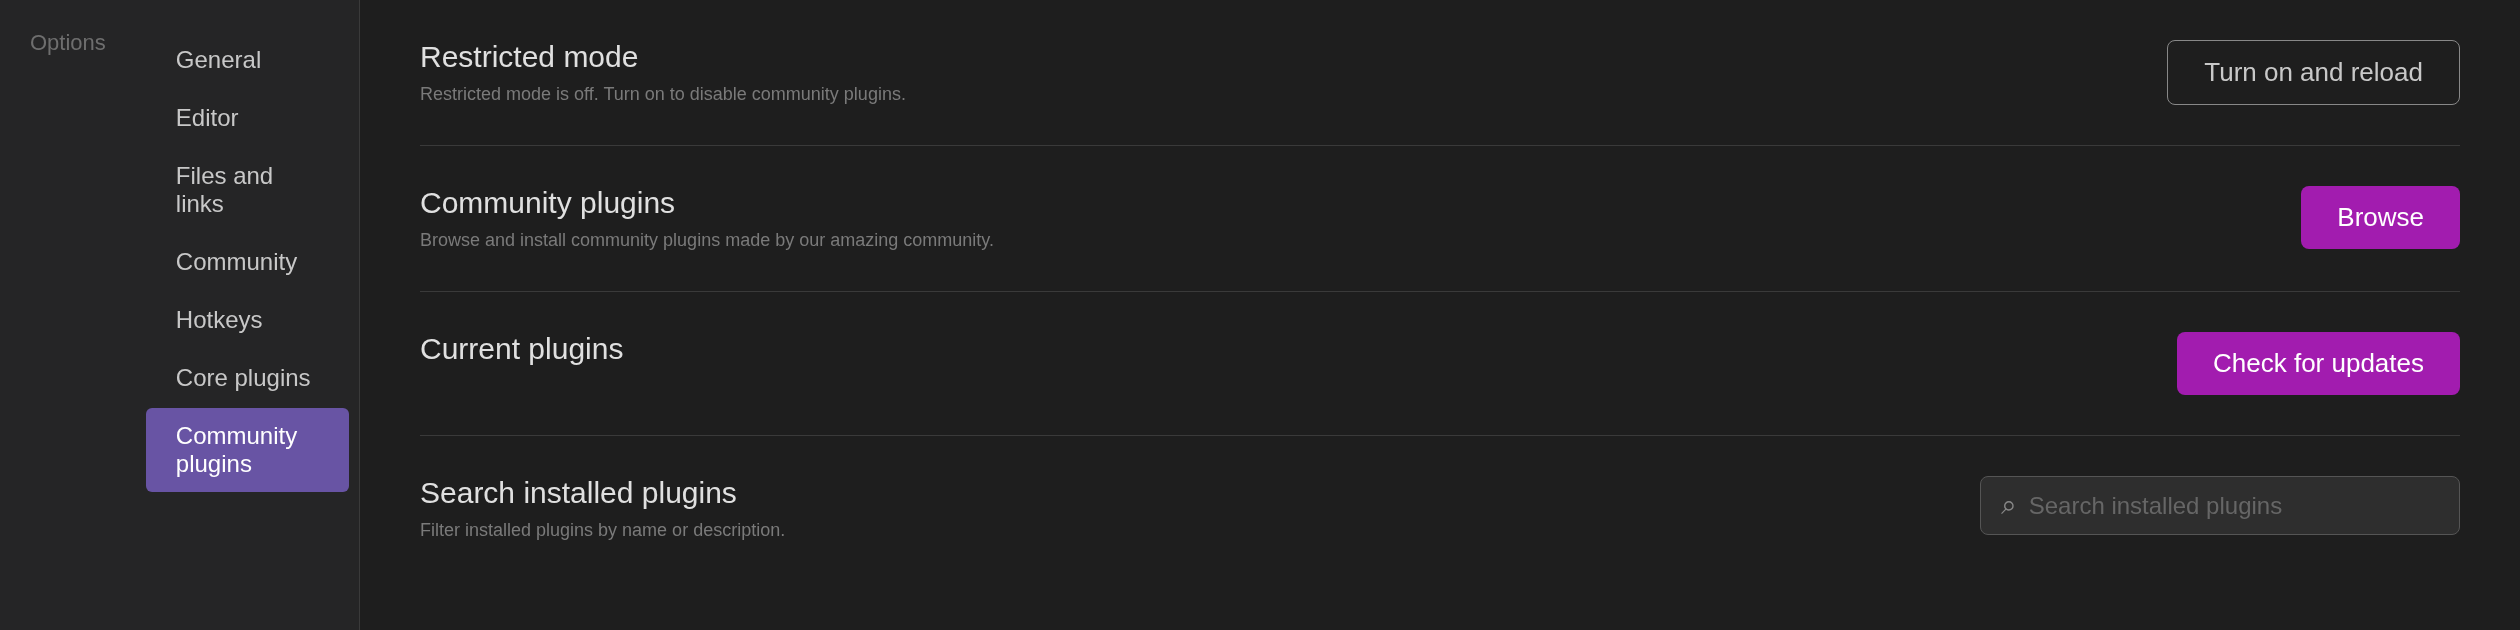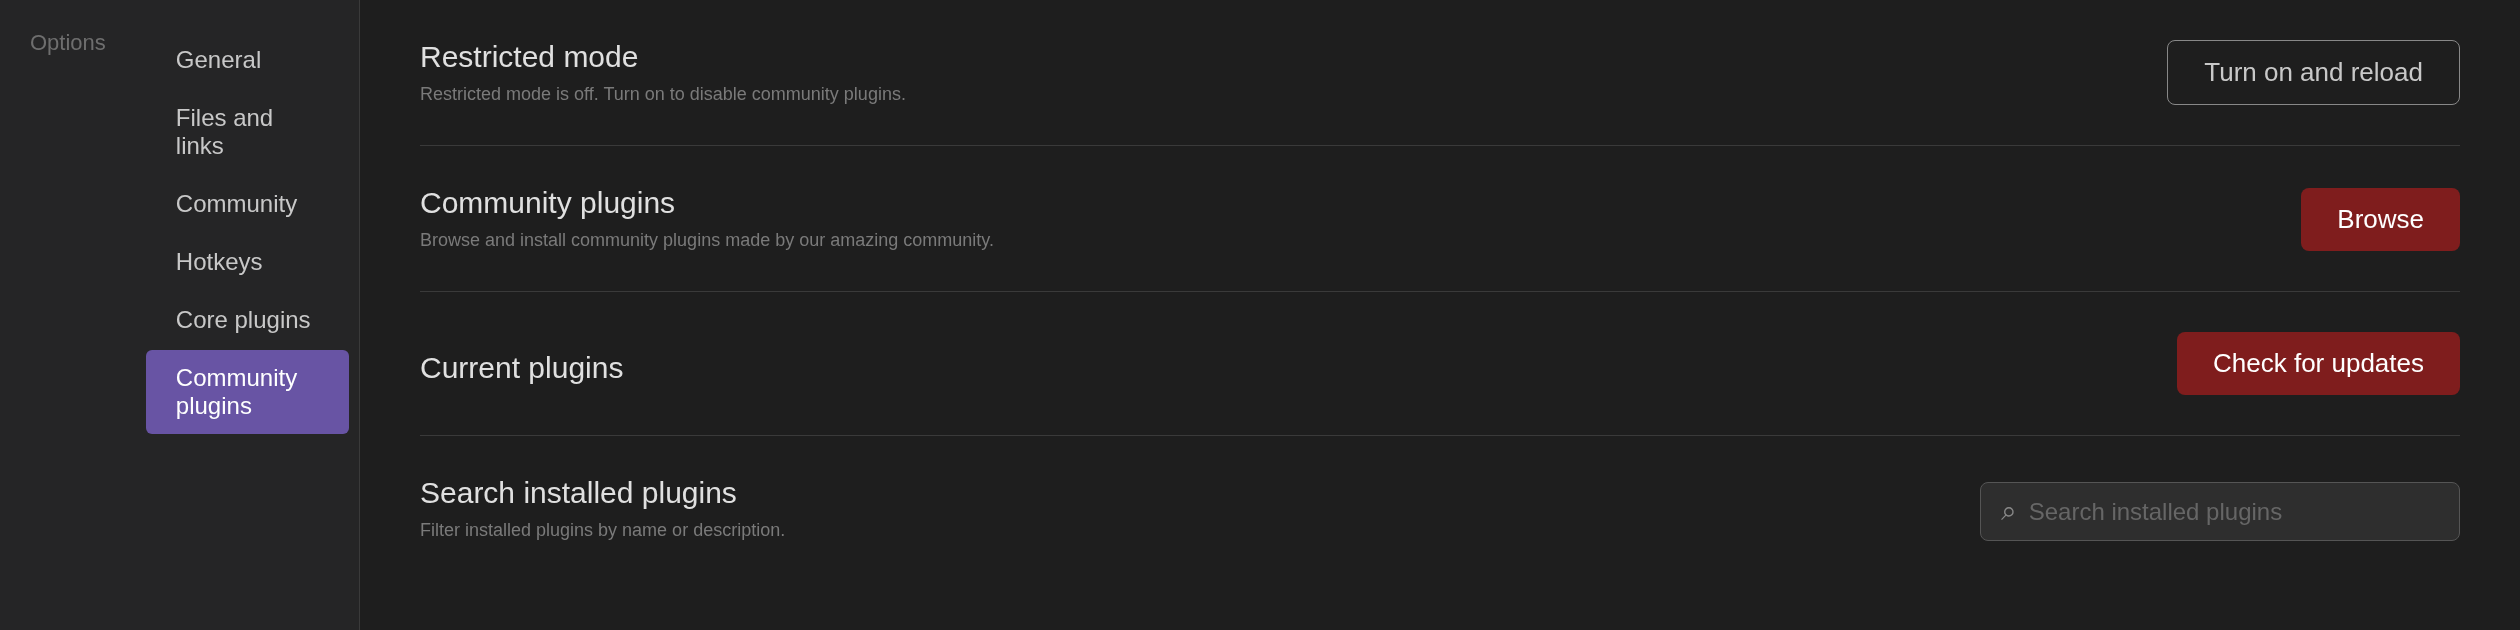--- a/index.html
+++ b/index.html
@@ -52,21 +52,21 @@
     
     .main-content {
       flex: 1;
       padding: 0 60px;
       overflow-y: auto;
       background-color: #1e1e1e;
     }
 
     .settings-row {
       display: flex;
-      align-items: flex-end;
+      align-items: flex-start;
       justify-content: space-between;
       padding: 40px 0;
       border-bottom: 1px solid #3a3a3a;
     }
 
     .settings-row:last-child {
       border-bottom: none;
       gap: 32px;
     }
 
@@ -101,21 +101,21 @@
       font-weight: 500;
     }
 
     .btn-outline {
       background-color: transparent;
       border: 1px solid #888;
       color: #c8c8c8;
     }
 
     .btn-purple {
-      background-color: #7f1d1d;
+      background-color: #a21caf;
       color: #ffffff;
     }
 
     
     .search-container {
       display: flex;
       align-items: center;
       background-color: #2e2e2e;
       border: 1px solid #555;
       border-radius: 8px;
@@ -143,20 +143,21 @@
     }
   </style>
 </head>
 <body>
 
 <aside class="sidebar">
   <div class="sidebar-section-label">Options</div>
 
   <div id="sidebar-items">
       <div class="sidebar-item">General</div>
+      <div class="sidebar-item">Editor</div>
       <div class="sidebar-item">Files and links</div>
       <div class="sidebar-item">Community</div>
       <div class="sidebar-item">Hotkeys</div>
       <div class="sidebar-item">Core plugins</div>
       <div class="sidebar-item active">Community plugins</div>
     </div>
 </aside>
 
 <main class="main-content">
   <div id="settings-rows">

